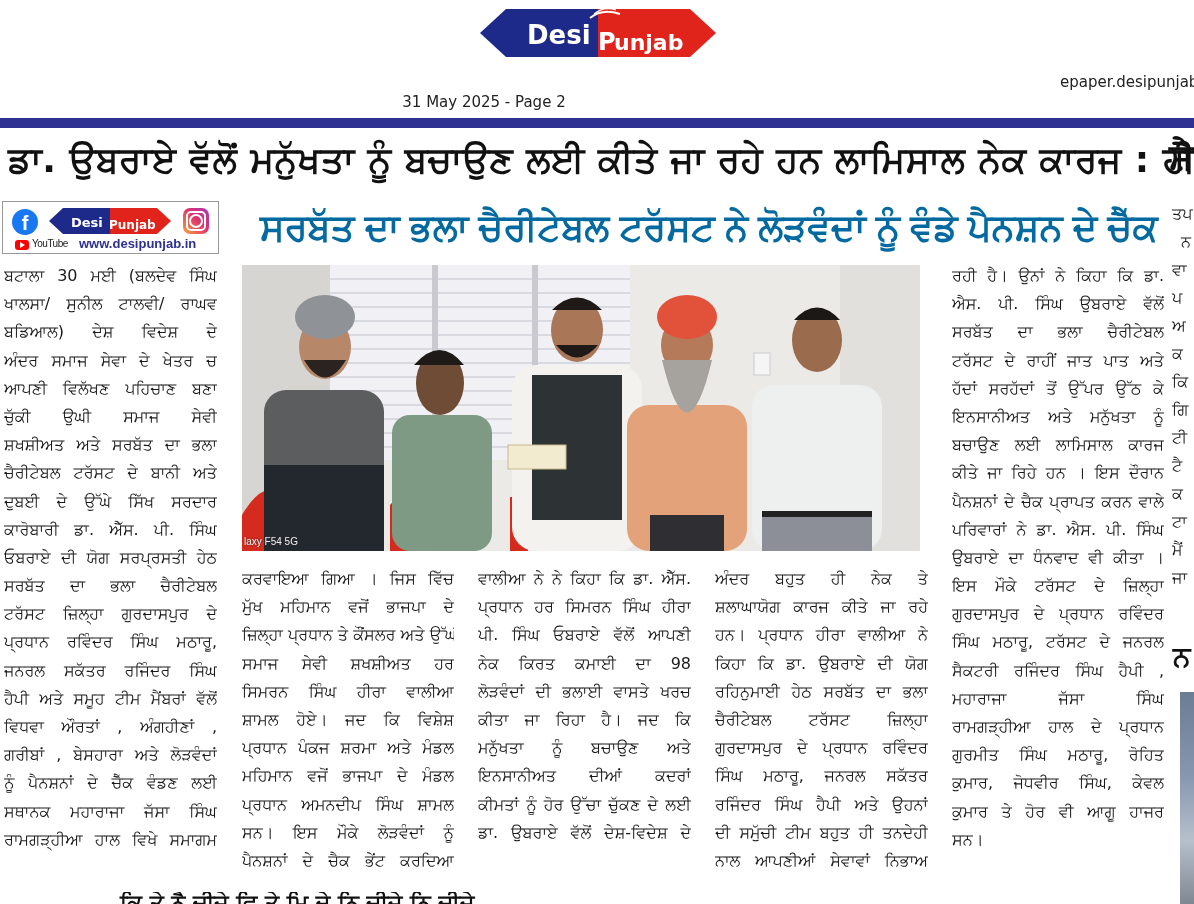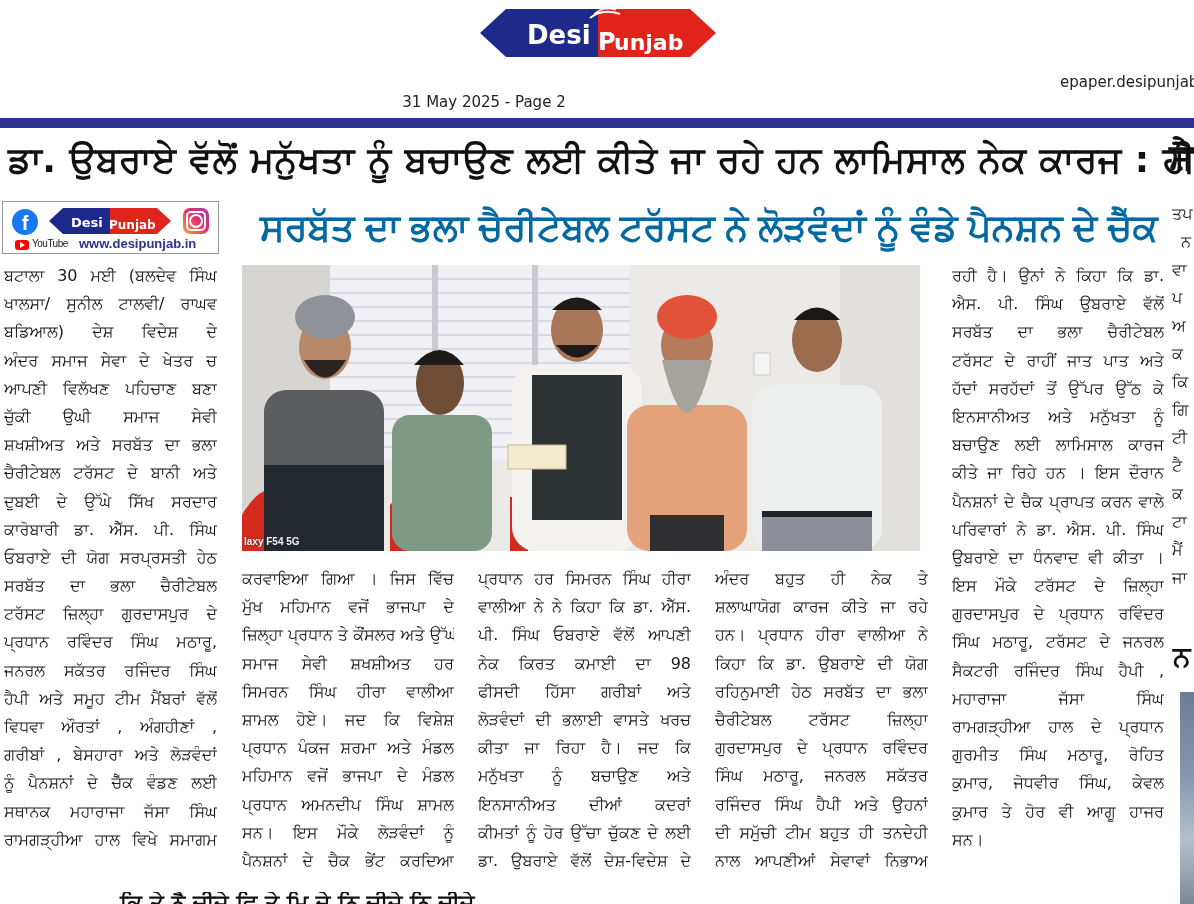--- a/index.html
+++ b/index.html
@@ -96,21 +96,21 @@
     .col-1 { left: 4px; top: 262px; width: 213px; }
     .col-2 { left: 242px; top: 565px; width: 212px; }
     .col-3 { left: 478px; top: 565px; width: 213px; }
     .col-4 { left: 715px; top: 565px; width: 213px; }
     .col-5 { left: 952px; top: 262px; width: 212px; }
     .line { display: block; white-space: nowrap; overflow: hidden; height: 28.2px; }
     .line.just { text-align-last: justify; }
     
     .photo {
       position: absolute; left: 242px; top: 265px; width: 678px; height: 286px;
-      overflow: hidden; background: #000000; font-weight: bold;
+      overflow: hidden; background: #000000;
     }
     .photo svg { width: 678px; height: 286px; display: block; }
     .photo-watermark {
       position: absolute; left: 2px; bottom: 4px; font-size: 10px; color: #eee;
       font-family: "Liberation Sans", sans-serif; text-shadow: 0 0 2px #333;
     }
     
     .next-article {
       position: absolute; left: 1167px; top: 132px; width: 27px; height: 772px; overflow: hidden;
     }
@@ -269,25 +269,24 @@
   <span class="line just">ਸਿਮਰਨ ਸਿੰਘ ਹੀਰਾ ਵਾਲੀਆ</span>
   <span class="line just">ਸ਼ਾਮਲ ਹੋਏ। ਜਦ ਕਿ ਵਿਸ਼ੇਸ਼</span>
   <span class="line just">ਪ੍ਰਧਾਨ ਪੰਕਜ ਸ਼ਰਮਾ ਅਤੇ ਮੰਡਲ</span>
   <span class="line just">ਮਹਿਮਾਨ ਵਜੋਂ ਭਾਜਪਾ ਦੇ ਮੰਡਲ</span>
   <span class="line just">ਪ੍ਰਧਾਨ ਅਮਨਦੀਪ ਸਿੰਘ ਸ਼ਾਮਲ</span>
   <span class="line just">ਸਨ। ਇਸ ਮੌਕੇ ਲੋੜਵੰਦਾਂ ਨੂੰ</span>
   <span class="line just">ਪੈਨਸ਼ਨਾਂ ਦੇ ਚੈਕ ਭੇਂਟ ਕਰਦਿਆ</span>
 </div>
 
 <div class="col col-3">
+  <span class="line just">ਵਾਲੀਆ ਨੇ ਨੇ ਕਿਹਾ ਕਿ ਡਾ. ਐੱਸ.</span>
   <span class="line just">ਪ੍ਰਧਾਨ ਹਰ ਸਿਮਰਨ ਸਿੰਘ ਹੀਰਾ</span>
-  <span class="line just">ਵਾਲੀਆ ਨੇ ਨੇ ਕਿਹਾ ਕਿ ਡਾ. ਐੱਸ.</span>
   <span class="line just">ਪੀ. ਸਿੰਘ ਓਬਰਾਏ ਵੱਲੋਂ ਆਪਣੀ</span>
   <span class="line just">ਨੇਕ ਕਿਰਤ ਕਮਾਈ ਦਾ 98</span>
-  <span class="line just">ਫੀਸਦੀ ਹਿੱਸਾ ਗਰੀਬਾਂ ਅਤੇ</span>
   <span class="line just">ਲੋੜਵੰਦਾਂ ਦੀ ਭਲਾਈ ਵਾਸਤੇ ਖਰਚ</span>
   <span class="line just">ਕੀਤਾ ਜਾ ਰਿਹਾ ਹੈ। ਜਦ ਕਿ</span>
   <span class="line just">ਮਨੁੱਖਤਾ ਨੂੰ ਬਚਾਉਣ ਅਤੇ</span>
   <span class="line just">ਇਨਸਾਨੀਅਤ ਦੀਆਂ ਕਦਰਾਂ</span>
   <span class="line just">ਕੀਮਤਾਂ ਨੂੰ ਹੋਰ ਉੱਚਾ ਚੁੱਕਣ ਦੇ ਲਈ</span>
   <span class="line just">ਡਾ. ਉਬਰਾਏ ਵੱਲੋਂ ਦੇਸ਼-ਵਿਦੇਸ਼ ਦੇ</span>
 </div>
 
 <div class="col col-4">
   <span class="line just">ਅੰਦਰ ਬਹੁਤ ਹੀ ਨੇਕ ਤੇ</span>

